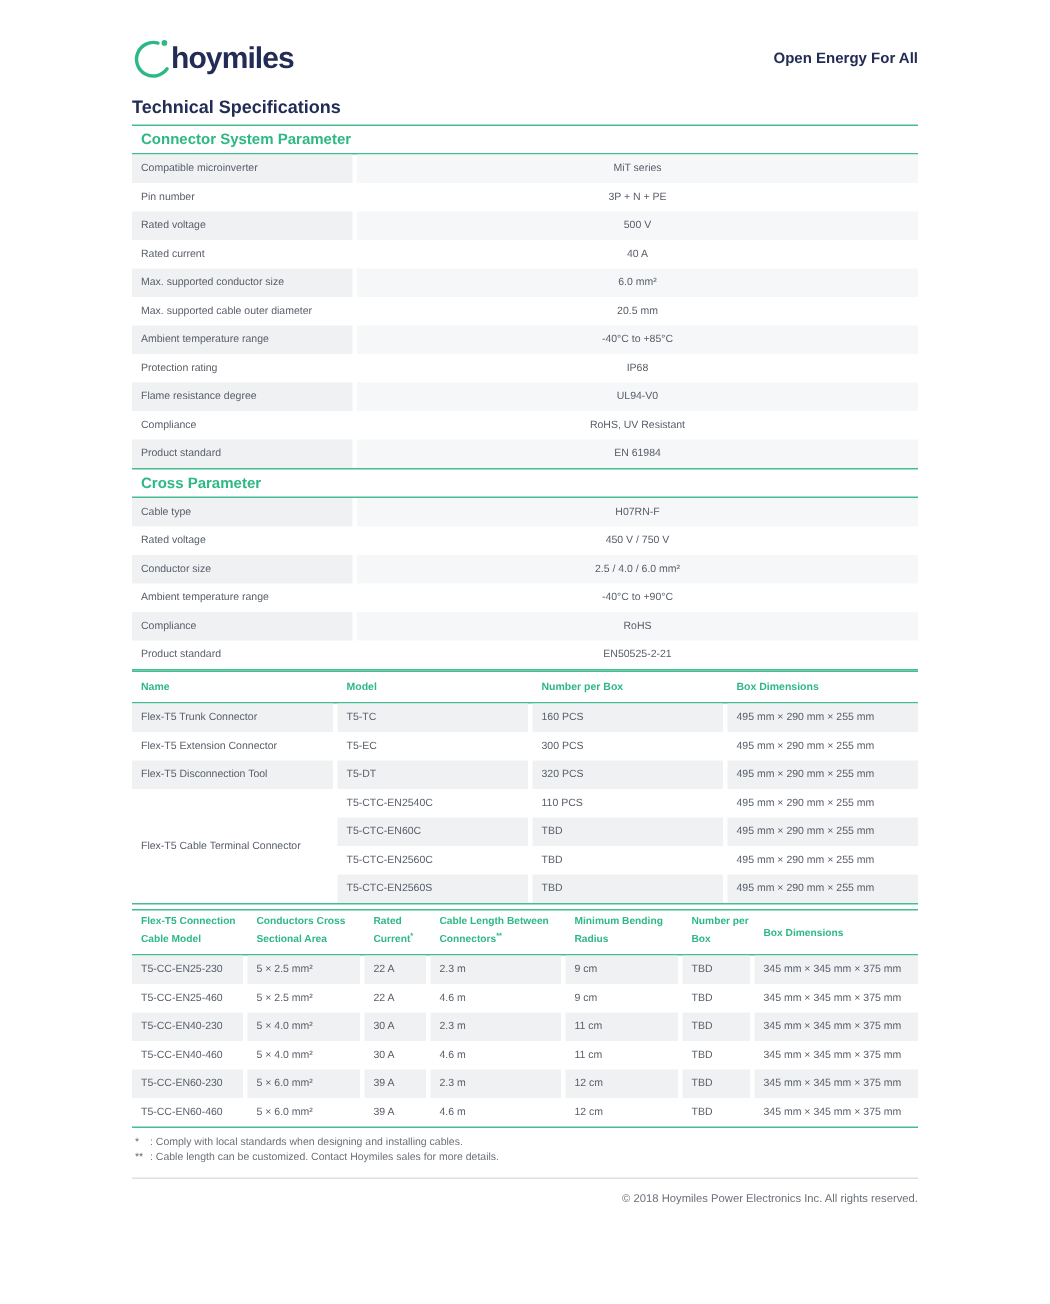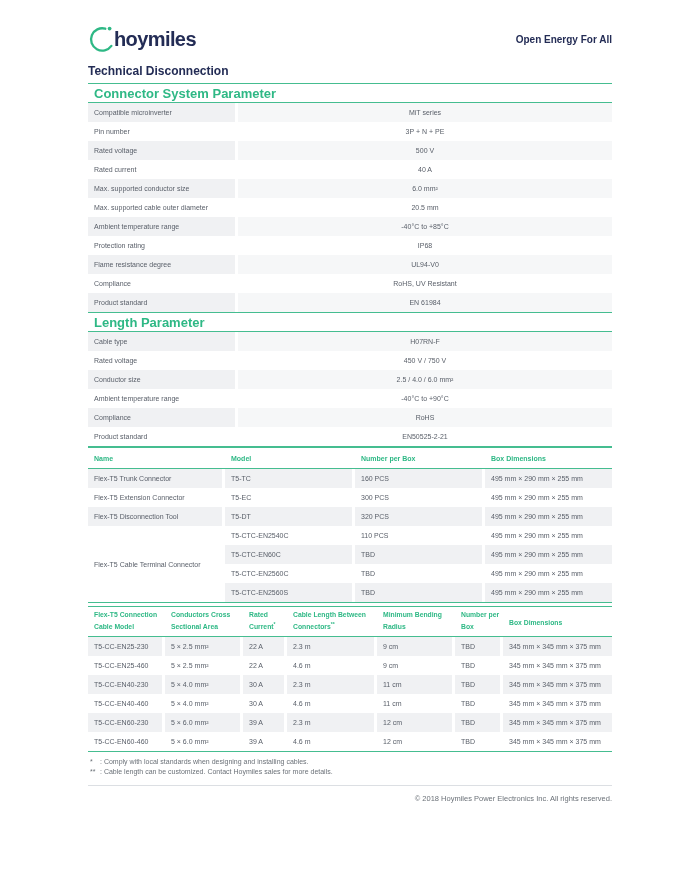--- a/index.html
+++ b/index.html
@@ -14,21 +14,21 @@
   .logo { position:relative; display:flex; align-items:center; height:28px;gap:20px; }
   .logo-text {
     color:#232c55; font-size:20px; font-weight:bold; letter-spacing:-0.6px;
     margin-left:-21px; padding-top:1px;
   }
   .tagline { color:#232c55; font-size:10px; font-weight:bold; margin-top:9px; }
   
   .gline { height:1px; background:#45bd90; }
   .grayline { height:1px; background:#dcdfe3; }
   .sec-title { color:#232c55; font-size:12px; font-weight:bold; }
-  .tbl-title { color:#2eb885; font-size:13px; font-weight:bold; height:18px; display:flex; align-items:center; padding-left:6px; }
+  .tbl-title { color:#2eb885; font-size:10px; font-weight:bold; height:18px; display:flex; align-items:center; padding-left:6px; }
   
   .trow { display:flex; gap:3px; height:19px; }
   .cl { width:147px; display:flex; align-items:center; padding-left:6px; font-size:7px; color:#585e68; }
   .cv { flex:1; display:flex; align-items:center; justify-content:center; font-size:7px; color:#585e68; }
   .trow.striped .cl { background:#f0f1f3; }
   .trow.striped .cv { background:#f6f7f8; }
   
   .orow { display:flex; gap:3px; height:19px; font-size:7px; color:#585e68; }
   .orow.hd { height:20px; }
   .orow.hd > div { color:#2eb885; font-weight:bold; }
@@ -69,21 +69,21 @@
     <div class="logo">
       <svg width="27" height="29" viewBox="0 0 27 29">
         <path d="M 17.3 3.7 A 11.2 11.2 0 1 0 23.4 20.9" fill="none" stroke="#2eb885" stroke-width="2.3" stroke-linecap="round"></path>
         <circle cx="21.6" cy="3.6" r="1.9" fill="#2eb885"></circle>
       </svg>
       <span class="logo-text">hoymiles</span>
     </div>
     <div class="tagline">Open Energy For All</div>
   </div>
 
-  <div class="sec-title" style="margin-top:9px; margin-bottom:5px;">Technical Disconnection</div>
+  <div class="sec-title" style="margin-top:9px; margin-bottom:5px;">Technical Specifications</div>
   <div class="gline"></div>
 
   <div>
     <div class="tbl-title">Connector System Parameter</div>
     <div class="gline"></div>
     <div class="trow striped">
         <div class="cl">Compatible microinverter</div>
         <div class="cv">MiT series</div>
       </div>
     <div class="trow">
@@ -123,21 +123,21 @@
         <div class="cv">RoHS, UV Resistant</div>
       </div>
     <div class="trow striped">
         <div class="cl">Product standard</div>
         <div class="cv">EN 61984</div>
       </div>
     <div class="gline"></div>
   </div>
 
   <div>
-    <div class="tbl-title">Length Parameter</div>
+    <div class="tbl-title">Cross Parameter</div>
     <div class="gline"></div>
     <div class="trow striped">
         <div class="cl">Cable type</div>
         <div class="cv">H07RN-F</div>
       </div>
     <div class="trow">
         <div class="cl">Rated voltage</div>
         <div class="cv">450 V / 750 V</div>
       </div>
     <div class="trow striped">

